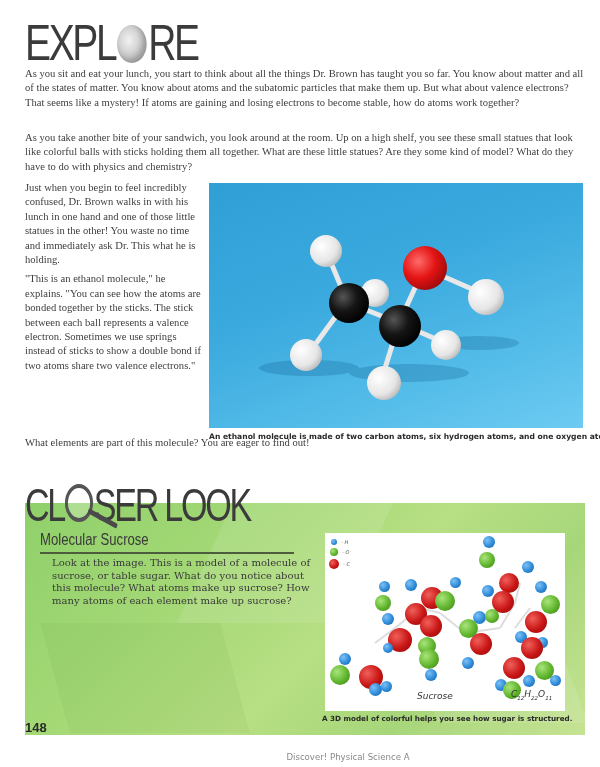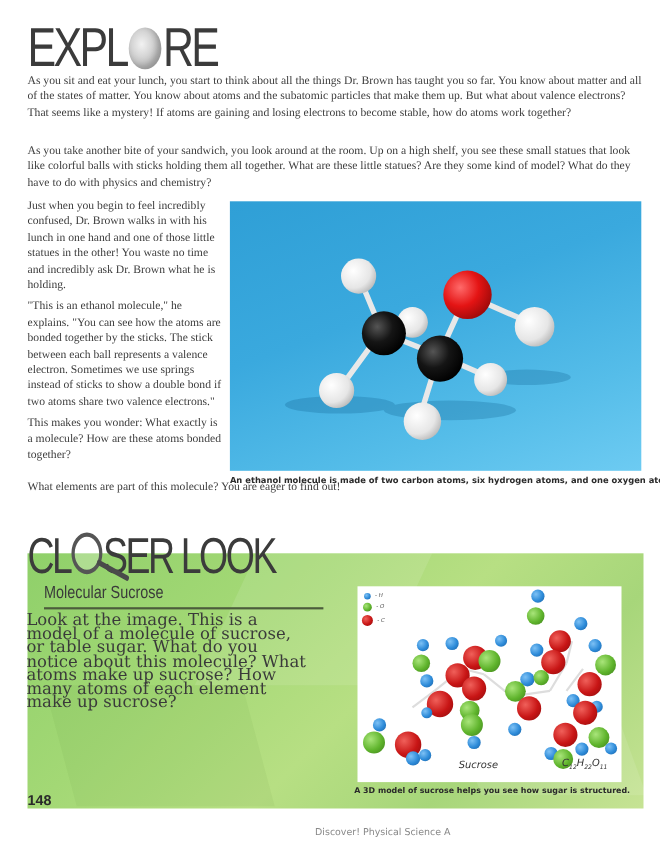--- a/index.html
+++ b/index.html
@@ -34,21 +34,21 @@
   .closer-title { left:25px; top:484px; height:42px; display:flex; align-items:flex-end;
     font-family:"Liberation Sans", sans-serif; font-size:46px; letter-spacing:-3px; color:#3b3b3b;
     transform:scaleX(0.74); transform-origin:left bottom; line-height:42px; white-space:nowrap; }
   .lens { display:inline-block; width:30px; height:30px; border:4px solid #555; border-radius:50%;
     margin:0 1px 4px 1px; background:rgba(255,255,255,0.25); position:relative; }
   .lens::after { content:""; position:absolute; width:42px; height:5px; background:#4a4a4a;
     left:26px; top:28px; transform:rotate(22deg); border-radius:2px; }
   .ml-title { left:40px; top:531px; font-family:"Liberation Sans", sans-serif; font-size:16px; color:#3a3a3a;
     transform:scaleX(0.82); transform-origin:left top; }
   .ml-rule { left:40px; top:552px; width:254px; height:1.5px; background:#4c5c3c; }
-  .ml-body { left:24px; top:557px; width:260px; font-family:"DejaVu Serif", serif; font-size:15px; line-height:12.5px; color:#3a3a3a; }
+  .ml-body { left:52px; top:557px; width:260px; font-family:"DejaVu Serif", serif; font-size:10px; line-height:12.5px; color:#3a3a3a; }
 
   .sucrose-box { left:325px; top:533px; width:240px; height:178px; background:#ffffff;font-style:italic; }
   .atom { position:absolute; border-radius:50%; }
   .atom.H { background: radial-gradient(circle at 35% 35%, #7dc1f5 0%, #2c8ad8 55%, #1d5f9e 100%); }
   .atom.O { background: radial-gradient(circle at 35% 35%, #a9e57a 0%, #5fb42c 55%, #3d7d1b 100%); }
   .atom.C { background: radial-gradient(circle at 35% 35%, #f0605a 0%, #c81515 55%, #8a0b0b 100%); }
   .legend-row { position:absolute; display:flex; align-items:center; font-size:5px; color:#555; }
   .legend-row .atom { position:relative; margin-right:4px; }
   .sucrose-label { position:absolute; left:92px; top:158px; font-size:9px; color:#333; }
   .formula { position:absolute; left:186px; top:156px; font-size:9px; color:#333; }
@@ -64,23 +64,22 @@
 <div class="abs explore-title">
   <span>EXPL</span>
   <span class="moon"></span>
   <span>RE</span>
 </div>
 
 <p class="abs para p1">As you sit and eat your lunch, you start to think about all the things Dr. Brown has taught you so far. You know about matter and all of the states of matter. You know about atoms and the subatomic particles that make them up. But what about valence electrons? That seems like a mystery! If atoms are gaining and losing electrons to become stable, how do atoms work together?</p>
 <p class="abs para p2">As you take another bite of your sandwich, you look around at the room. Up on a high shelf, you see these small statues that look like colorful balls with sticks holding them all together. What are these little statues? Are they some kind of model? What do they have to do with physics and chemistry?</p>
 
 <div class="abs left-col">
-  <p class="para">Just when you begin to feel incredibly confused, Dr. Brown walks in with his lunch in one hand and one of those little statues in the other! You waste no time and incredibly ask Dr. Brown what he is holding.</p>
+  <p class="para">Just when you begin to feel incredibly confused, Dr. Brown walks in with his lunch in one hand and one of those little statues in the other! You waste no time and immediately ask Dr. This what he is holding.</p>
   <p class="para">"This is an ethanol molecule," he explains. "You can see how the atoms are bonded together by the sticks. The stick between each ball represents a valence electron. Sometimes we use springs instead of sticks to show a double bond if two atoms share two valence electrons."</p>
-  <p class="para">This makes you wonder: What exactly is a molecule? How are these atoms bonded together?</p>
 </div>
 <p class="abs para p-last">What elements are part of this molecule? You are eager to find out!</p>
 
 <div class="abs photo">
   <svg width="374" height="245" viewBox="0 0 374 245">
     <defs>
       <radialGradient id="gW" cx="35%" cy="35%" r="70%">
           <stop offset="0" stop-color="#ffffff"></stop>
           <stop offset="0.7" stop-color="#e6e6e6"></stop>
           <stop offset="1" stop-color="#bdbdbd"></stop>
@@ -206,16 +205,16 @@
   <span class="atom H" style="left:198px;top:142px;width:12px;height:12px;"></span>
   <span class="atom H" style="left:225px;top:142px;width:11px;height:11px;"></span>
   <span class="atom H" style="left:170px;top:146px;width:12px;height:12px;"></span>
   <span class="atom O" style="left:178px;top:148px;width:18px;height:18px;"></span>
   <span class="atom H" style="left:44px;top:150px;width:13px;height:13px;"></span>
   <span class="atom H" style="left:56px;top:148px;width:11px;height:11px;"></span>
 
   <div class="sucrose-label">Sucrose</div>
   <div class="formula"><span>C</span><sub>12</sub><span>H</span><sub>22</sub><span>O</span><sub>11</sub></div>
 </div>
-<div class="abs caption2">A 3D model of sucrose helps you see how sugar is structured.</div>
+<div class="abs caption2">A 3D model of colorful helps you see how sugar is structured.</div>
 
 <div class="abs page-num">148</div>
 <div class="abs footer">Discover! Physical Science A</div>
 
 </body></html>

